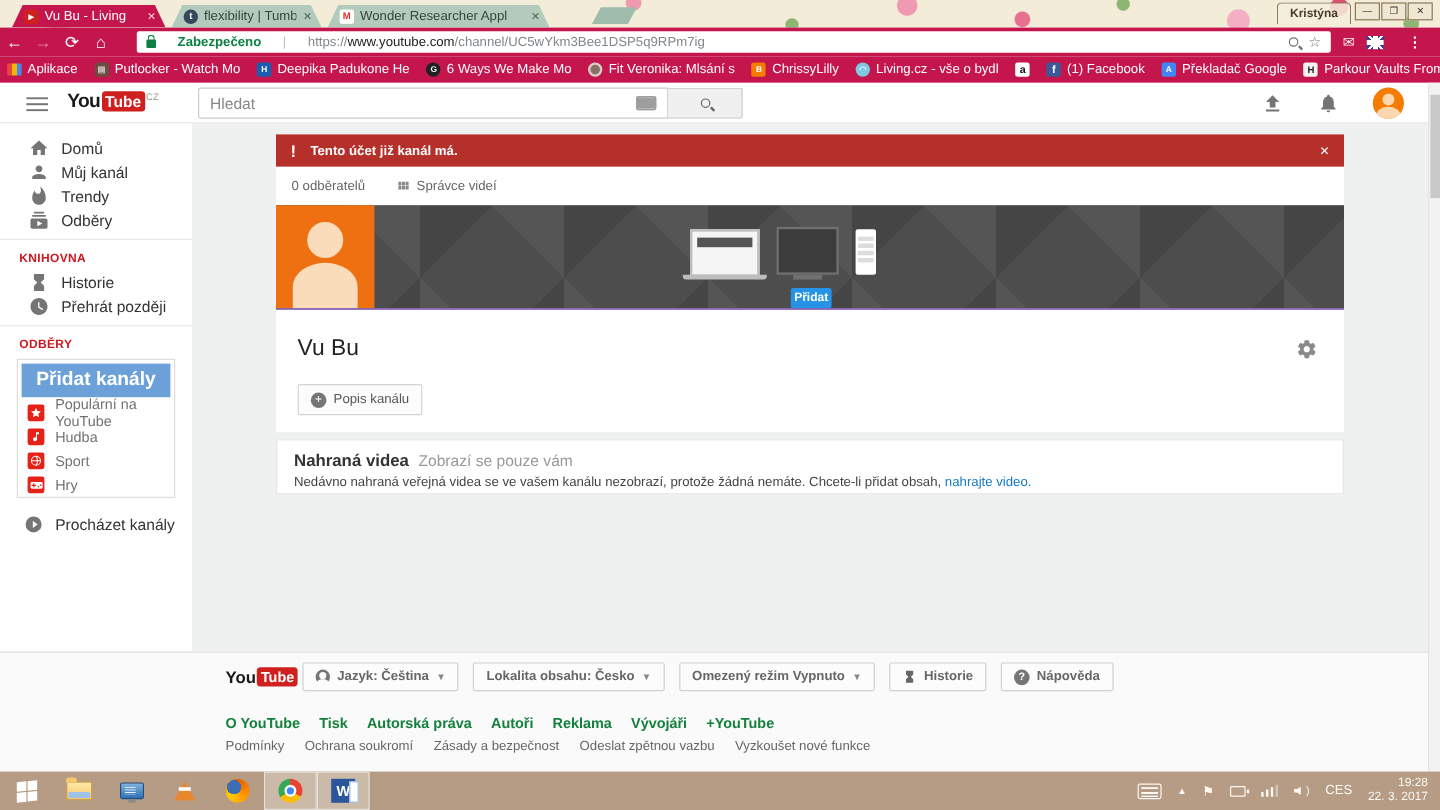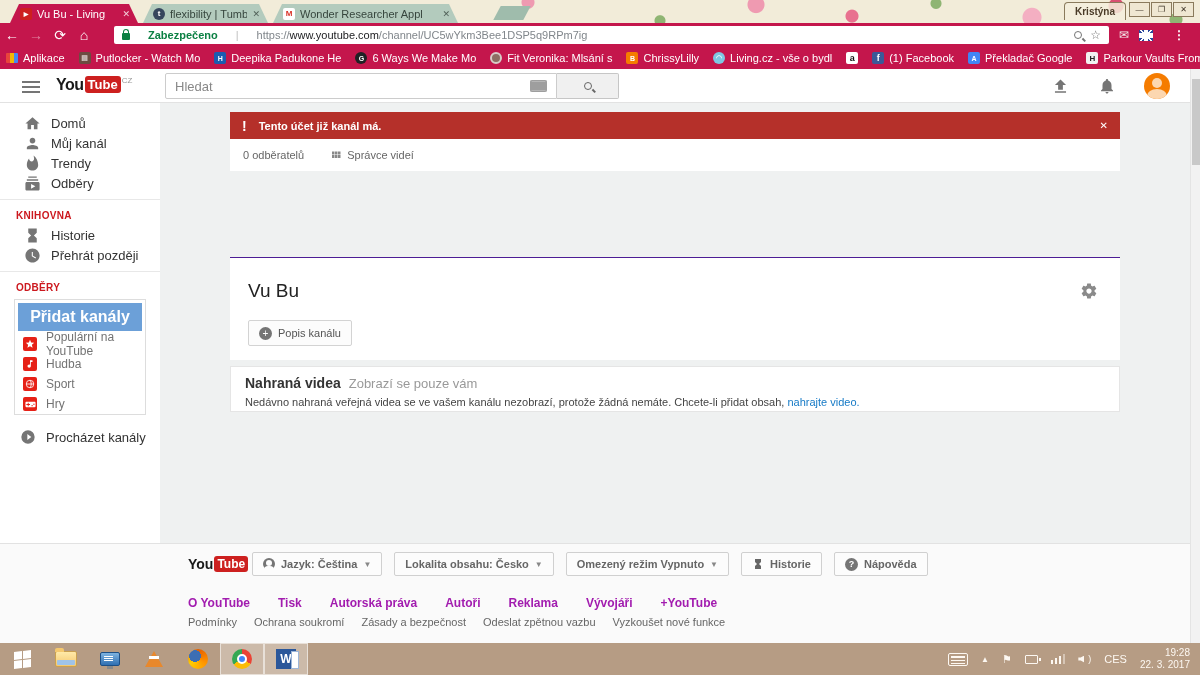--- a/index.html
+++ b/index.html
@@ -165,21 +165,21 @@
   .f-logo{position:absolute;left:188px;top:12px;display:flex;}
   .f-logo .you{font-weight:bold;font-size:14px;color:#1a1a1a;}
   .f-logo .tube{font-weight:bold;font-size:12px;color:#fff;background:#cd201f;border-radius:3px;padding:1px 3px;margin-left:1px;}
   .f-btns{position:absolute;left:252px;top:8px;display:flex;gap:12px;}
   .f-btn{height:24px;border:1px solid #d0d0d0;background:#fcfcfc;border-radius:2px;display:flex;align-items:center;gap:6px;padding:0 10px;font-size:11px;font-weight:bold;color:#666;}
   .caret{font-size:8px;color:#888;}
   .pg-ico{width:12px;height:12px;border-radius:50%;background:#757575;position:relative;}
   .pg-ico::before{content:"";position:absolute;left:3px;top:2px;width:6px;height:6px;border-radius:50%;background:#fcfcfc;}
   .pg-ico::after{content:"";position:absolute;left:1px;top:8px;width:10px;height:4px;border-radius:5px 5px 0 0;background:#fcfcfc;}
   .q-ico{width:13px;height:13px;border-radius:50%;background:#757575;color:#fff;font-size:9px;font-weight:bold;text-align:center;line-height:13px;}
-  .f-links1{position:absolute;left:188px;top:52px;display:flex;gap:28px;font-size:12px;font-weight:bold;color:#a21caf;}
+  .f-links1{position:absolute;left:188px;top:52px;display:flex;gap:16px;font-size:12px;font-weight:bold;color:#15803d;}
   .f-links2{position:absolute;left:188px;top:72px;display:flex;gap:17px;font-size:11px;color:#666;}
 
   
   .taskbar{position:absolute;left:0;top:643px;width:1200px;height:32px;background:#b69c84;display:flex;align-items:center;}
   .tb-slot{width:44px;height:32px;display:flex;align-items:center;justify-content:center;flex:none;}
   .tb-active{background:rgba(255,255,255,.30);box-shadow:inset 0 0 0 1px rgba(255,255,255,.55);}
   .start-ico{width:17px;height:17px;display:grid;grid-template-columns:8px 8px;grid-template-rows:8px 8px;gap:1px;transform:skewY(-6deg);}
   .start-ico span{background:#fff;}
   .folder-ico{width:22px;height:16px;background:linear-gradient(#ffe9a8,#f5c86e);border-radius:2px;position:relative;border:1px solid #caa04f;}
   .folder-ico::before{content:"";position:absolute;left:-1px;top:-4px;width:9px;height:4px;background:#f5c86e;border-radius:2px 2px 0 0;}
@@ -433,20 +433,29 @@
       <div class="stats-card">
         <span>0 odběratelů</span>
         <span class="vm">
           <svg width="12" height="12" viewBox="0 0 24 24">
               <path fill="#888" d="M4 11h5V5H4v6zm0 7h5v-6H4v6zm6 0h5v-6h-5v6zm6 0h5v-6h-5v6zm-6-7h5V5h-5v6zm6-6v6h5V5h-5z"></path>
             </svg>
           <span>Správce videí</span>
         </span>
       </div>
 
+      <div class="channel-art">
+        <div class="art-avatar"></div>
+        <div class="devices">
+          <span class="dev-laptop"></span>
+          <span class="dev-tv"></span>
+          <span class="dev-phone"></span>
+        </div>
+        <span class="add-btn">Přidat</span>
+      </div>
 
       <div class="info-card">
         <div class="channel-name">Vu Bu</div>
         <span class="gear-wrap">
           <svg width="18" height="18" viewBox="0 0 24 24">
               <path fill="#8a8a8a" d="M19.4 13c.04-.32.06-.66.06-1s-.02-.68-.07-1l2.1-1.65c.2-.15.25-.42.12-.64l-2-3.46c-.12-.22-.39-.3-.61-.22l-2.49 1c-.52-.4-1.08-.73-1.69-.98l-.38-2.65C14.46 2.18 14.25 2 14 2h-4c-.25 0-.46.18-.49.42l-.38 2.65c-.61.25-1.17.59-1.69.98l-2.49-1c-.23-.09-.49 0-.61.22l-2 3.46c-.13.22-.07.49.12.64L4.57 11c-.04.32-.07.65-.07 1s.02.68.07 1l-2.11 1.65c-.19.15-.24.42-.12.64l2 3.46c.12.22.39.3.61.22l2.49-1c.52.4 1.08.73 1.69.98l.38 2.65c.03.24.24.42.49.42h4c.25 0 .46-.18.49-.42l.38-2.65c.61-.25 1.17-.59 1.69-.98l2.49 1c.23.09.49 0 .61-.22l2-3.46c.12-.22.07-.49-.12-.64L19.4 13zM12 15.5c-1.93 0-3.5-1.57-3.5-3.5s1.57-3.5 3.5-3.5 3.5 1.57 3.5 3.5-1.57 3.5-3.5 3.5z"></path>
             </svg>
         </span>
         <div class="desc-btn">
           <span class="plus-circle">+</span>

